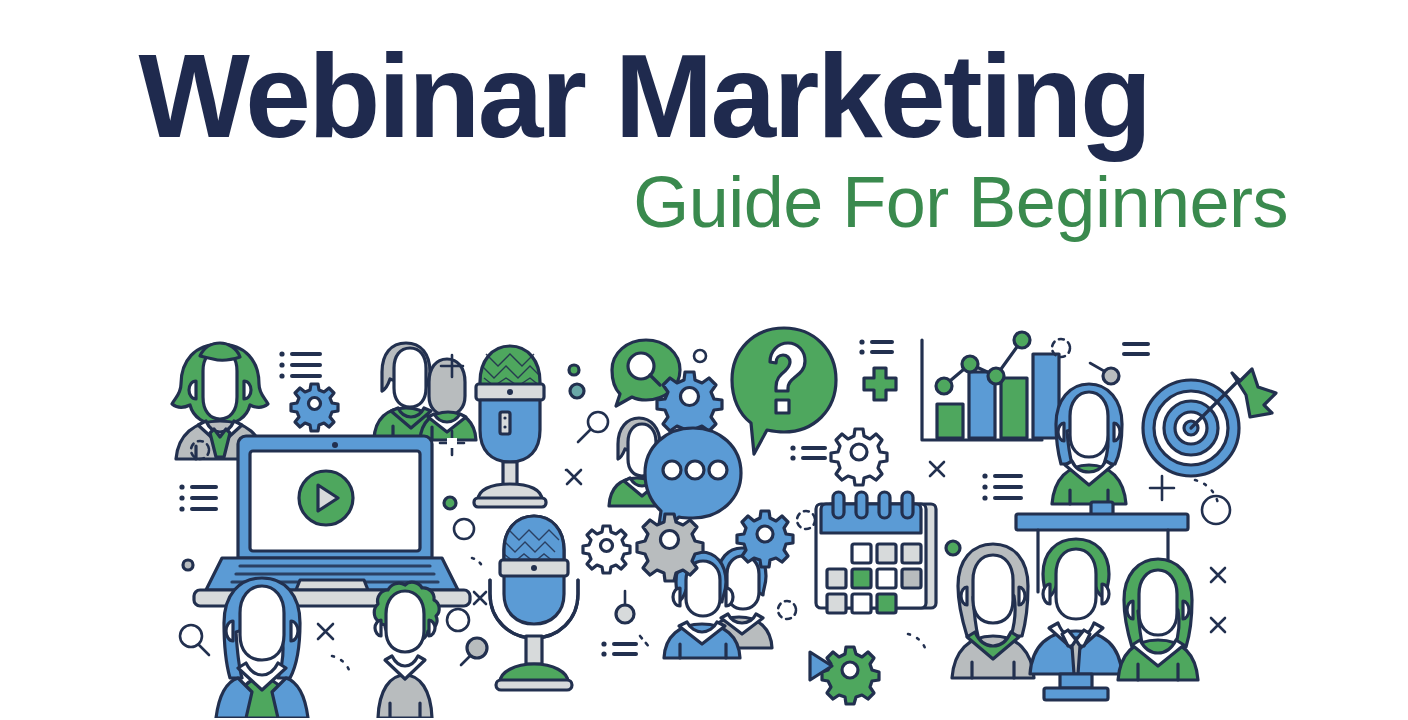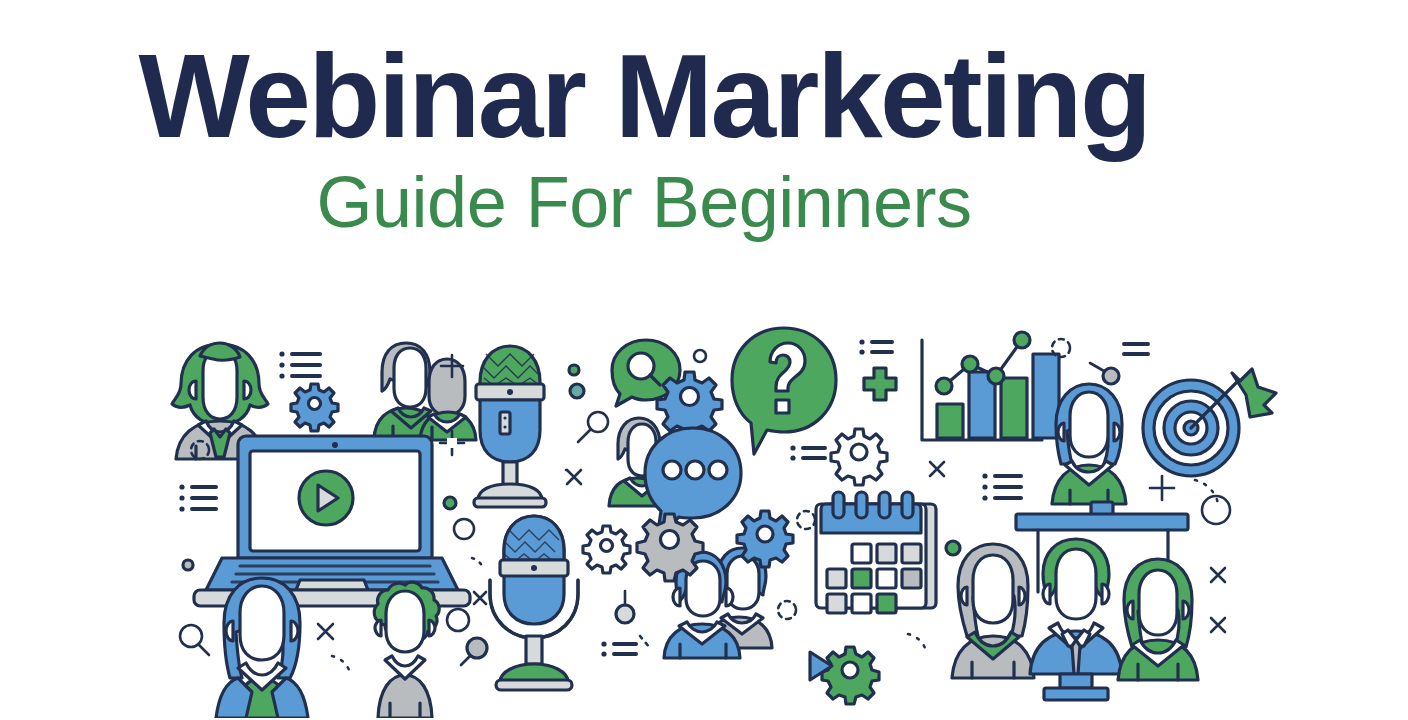--- a/index.html
+++ b/index.html
@@ -41,20 +41,21 @@
   .title-sub {
     display: block;
     margin-top: 4px;
     font-family: "Liberation Sans", sans-serif;
     font-weight: 400;
     font-size: 72px;
     line-height: 1.1;
     letter-spacing: -0.5px;
     color: #3a8a4e;
     white-space: nowrap;
+    text-align: right;
   }
 
   
   .illustration {
     position: absolute;
     left: 0;
     top: 318px;
     width: 1408px;
     height: 400px;
   }

